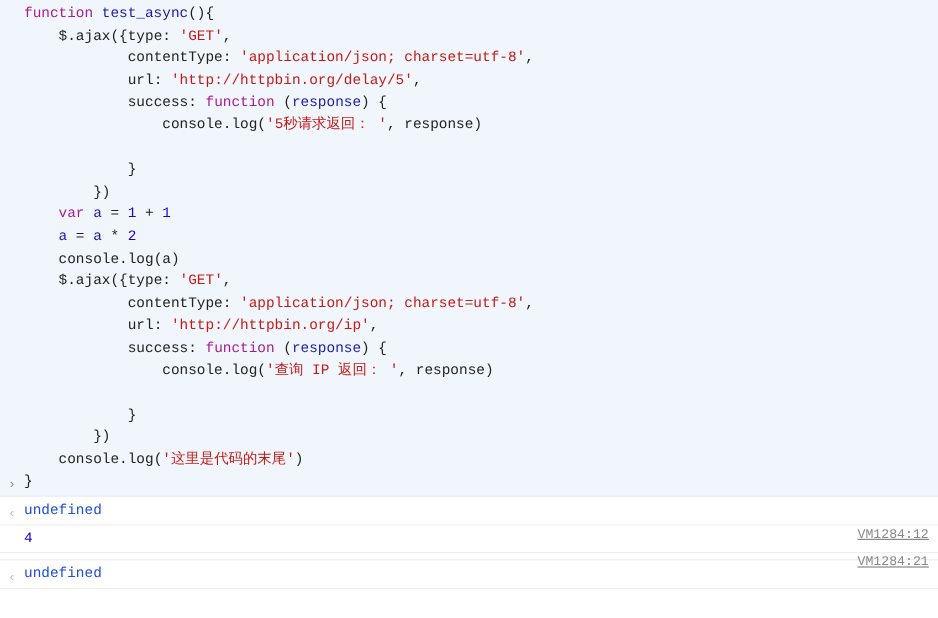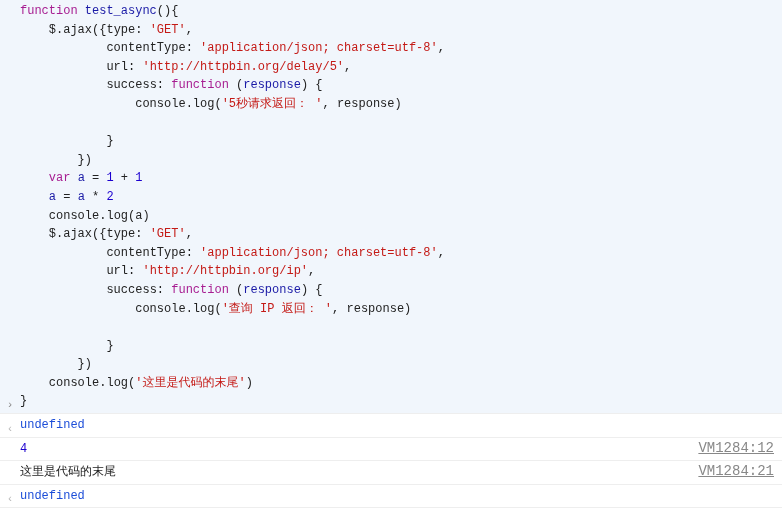--- a/index.html
+++ b/index.html
@@ -33,21 +33,21 @@
   .body {
     flex: 1;
     white-space: pre;
     line-height: 1.55;
     padding-right: 8px;
     overflow: hidden;
   }
   .src-link {
     color: #888;
     text-decoration: underline;
-    font-size: 14px;
+    font-size: 11px;
     position: absolute;
     right: 8px;
     top: 2px;
     cursor: pointer;
   }
   .tok-kw { color: #a71d91; }          
   .tok-fn { color: #1a1aa6; }          
   .tok-id { color: #222; }
   .tok-str { color: #c41a16; }         
   .tok-num { color: #1c00cf; }         
@@ -98,23 +98,20 @@
   <div class="entry">
     <div class="gutter"></div>
     <div class="body row-with-src">
       <span class="left log-num">4</span>
     </div>
     <span class="src-link">VM1284:12</span>
   </div>
 
   <div class="entry">
     <div class="gutter"></div>
-    <div class="body row-with-src">
-      <span class="left log-str">这里是代码的末尾</span>
-    </div>
     <span class="src-link">VM1284:21</span>
   </div>
 
   <div class="entry">
     <div class="gutter arrow-out"></div>
     <div class="body undef">undefined</div>
   </div>
 
 </div>
 

